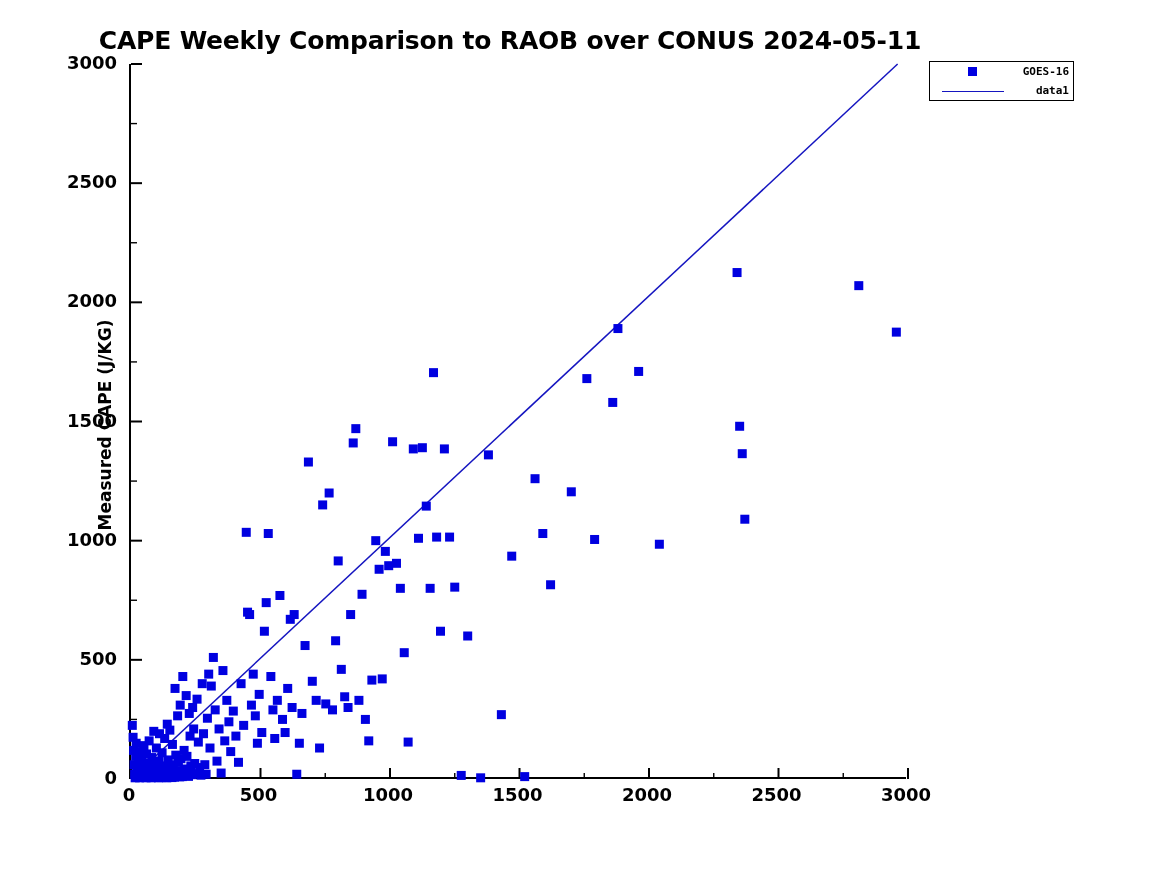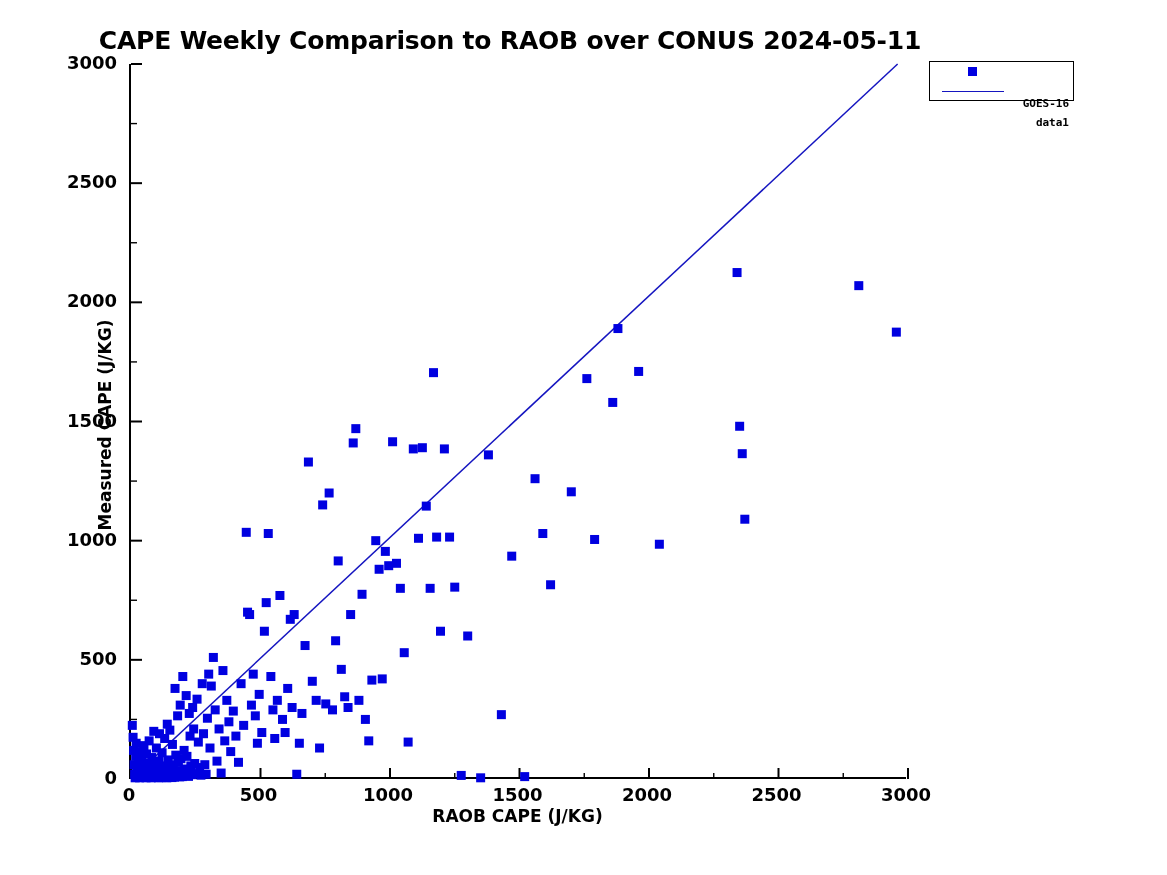--- a/index.html
+++ b/index.html
@@ -120,21 +120,20 @@
   }
   .legend-label {
     position: absolute;
     right: 6px;
     top: 3px;
     font-family: "DejaVu Sans Mono", monospace;
     font-size: 11px;
     font-weight: bold;
     color: #000;
     white-space: nowrap;
-    margin-top: 32px;
   }
   .legend-marker {
     position: absolute;
     left: 38px;
     top: 5px;
     width: 9px;
     height: 9px;
     background: #0000e0;
   }
   .legend-line {
@@ -404,21 +403,20 @@
           <rect x="601.5600000000001" y="204.04166666666663" width="9" height="9" fill="#0000e0"></rect>
           <rect x="604.15" y="357.76666666666665" width="9" height="9" fill="#0000e0"></rect>
           <rect x="606.74" y="385.175" width="9" height="9" fill="#0000e0"></rect>
           <rect x="609.33" y="450.71666666666664" width="9" height="9" fill="#0000e0"></rect>
           <rect x="723.29" y="217.15000000000003" width="9" height="9" fill="#0000e0"></rect>
           <rect x="760.845" y="263.625" width="9" height="9" fill="#0000e0"></rect>
         </g>
     </svg>
   </div>
 
-  <div id="xlabel">RAOB CAPE (J/KG)</div>
   <div id="ylabel">Measured CAPE (J/KG)</div>
 
   <div id="xtick-labels">
       <div class="tick-label-x" style="left: 89px;">0</div>
       <div class="tick-label-x" style="left: 218.5px;">500</div>
       <div class="tick-label-x" style="left: 348px;">1000</div>
       <div class="tick-label-x" style="left: 477.5px;">1500</div>
       <div class="tick-label-x" style="left: 607px;">2000</div>
       <div class="tick-label-x" style="left: 736.5px;">2500</div>
       <div class="tick-label-x" style="left: 866px;">3000</div>

